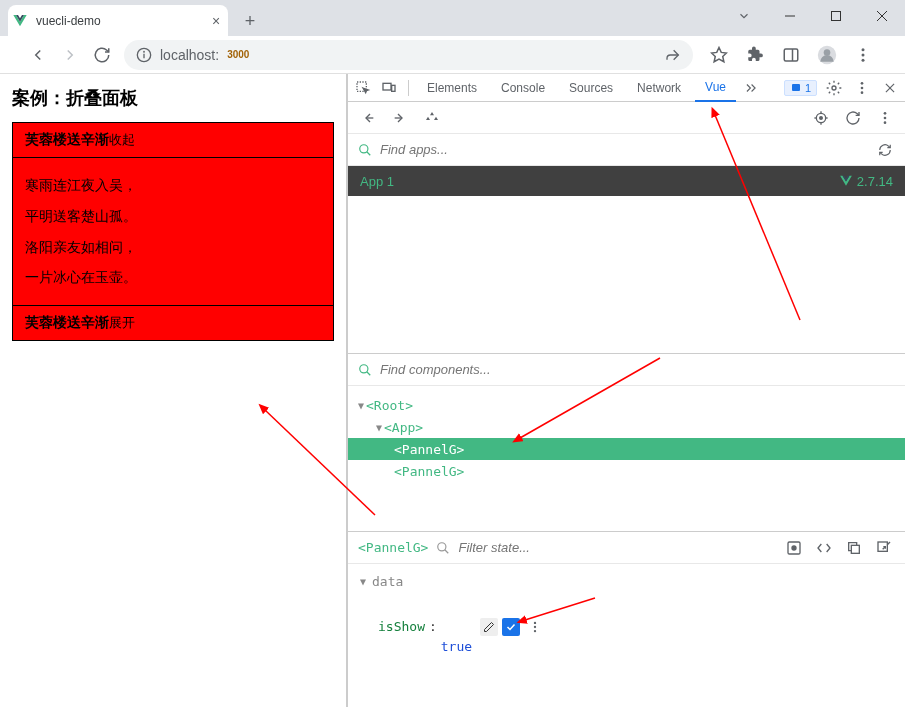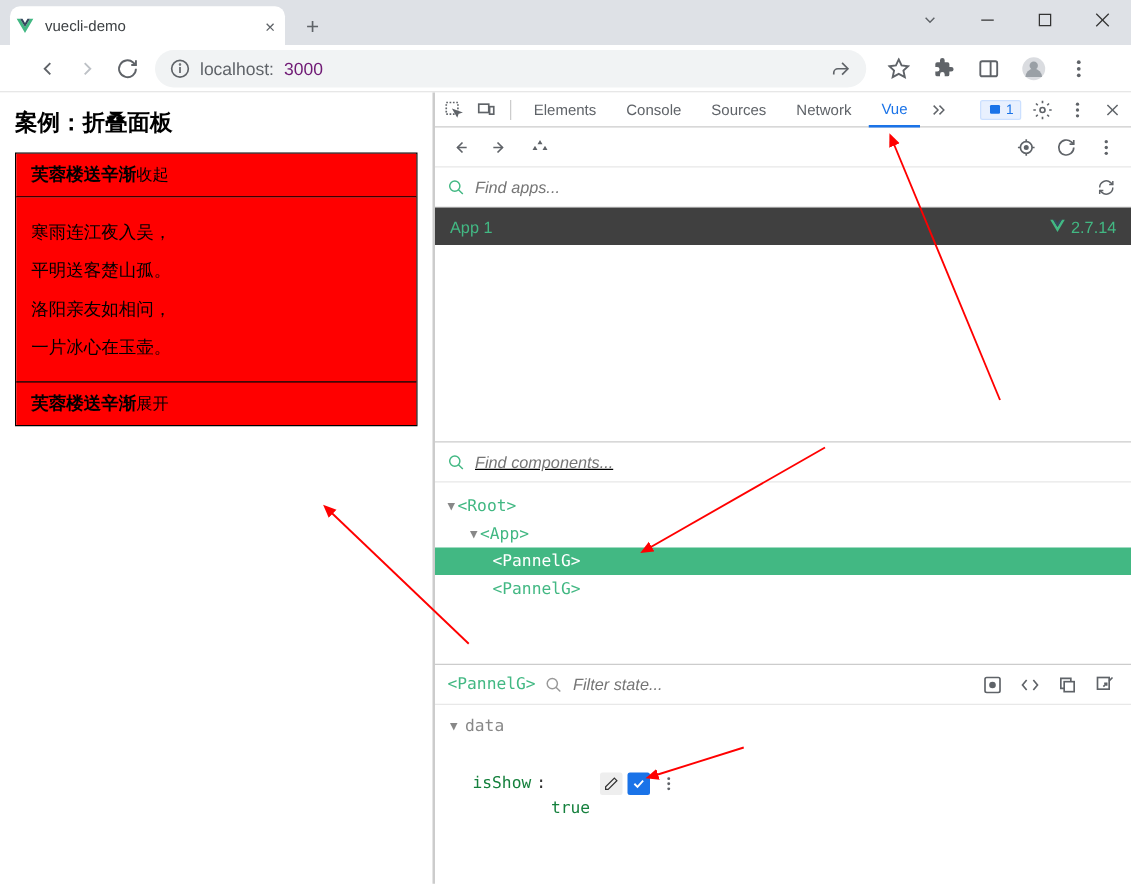--- a/index.html
+++ b/index.html
@@ -19,21 +19,21 @@
     .tab-close { width: 16px; height: 16px; display: flex; align-items: center; justify-content: center; color: #5f6368; border-radius: 50%; font-size: 14px; }
     .tab-add { width: 28px; height: 28px; display: flex; align-items: center; justify-content: center; margin-left: 8px; color: #5f6368; font-size: 18px; }
     
     
     .address-bar { display: flex; align-items: center; height: 38px; background: #fff; border-bottom: 1px solid #e0e0e0; padding: 0 24px; gap: 4px; }
     .nav-btn { width: 28px; height: 28px; display: flex; align-items: center; justify-content: center; color: #5f6368; border-radius: 50%; }
     .nav-btn.disabled { color: #bdc1c6; }
     .omnibox { flex: 1; display: flex; align-items: center; height: 30px; background: #f1f3f4; border-radius: 15px; padding: 0 12px; gap: 8px; margin: 0 4px; }
     .omnibox-icon { width: 16px; height: 16px; display: flex; align-items: center; justify-content: center; color: #5f6368; }
     .omnibox-prefix { color: #5f6368; font-size: 14px; }
-    .omnibox-suffix { color: #701a75; font-size: 14px; }
+    .omnibox-suffix { color: #a16207; font-size: 10px; font-weight: bold; }
     .omnibox-spacer { flex: 1; }
     .toolbar-icons { display: flex; align-items: center; gap: 8px; padding: 0 4px; }
     .toolbar-btn { width: 28px; height: 28px; display: flex; align-items: center; justify-content: center; color: #5f6368; }
     
     
     .content-area { display: flex; height: 633px; }
     .page-content { width: 346px; padding: 12px; background: #fff; }
     .page-title { font-size: 18px; font-weight: bold; margin-bottom: 12px; }
     .panel { border: 1px solid #000; }
     .panel-header { background: #ff0000; padding: 8px 12px; display: flex; justify-content: flex-start; align-items: center; border-bottom: 1px solid #000; }
@@ -67,21 +67,21 @@
     
     
     .app-row { display: flex; align-items: center; height: 30px; background: #404040; padding: 0 12px; color: #42b883; font-size: 13px; }
     .app-row-version { margin-left: auto; display: flex; align-items: center; gap: 4px; }
     .vue-logo { width: 14px; height: 14px; }
     
     
     .blank-upper { height: 158px; border-bottom: 1px solid #ccc; }
     
     
-    .find-comp-bar { display: flex; align-items: center; height: 32px; padding: 0 10px; border-bottom: 1px solid #e8e8e8; gap: 8px; text-decoration: underline; }
+    .find-comp-bar { display: flex; align-items: center; height: 32px; padding: 0 10px; border-bottom: 1px solid #e8e8e8; gap: 8px; }
     
     
     .comp-tree { padding: 8px 0; font-family: Consolas, monospace; font-size: 13px; }
     .tree-row { display: flex; align-items: center; height: 22px; padding-left: 10px; }
     .tree-arrow { color: #888; margin-right: 2px; font-size: 10px; }
     .tree-tag { color: #42b883; }
     .tree-row.selected { background: #42b883; color: #fff; margin: 0; }
     .tree-row.selected .tree-tag { color: #fff; }
     .tree-indent-1 { padding-left: 28px; }
     .tree-indent-2 { padding-left: 46px; }
@@ -93,21 +93,21 @@
     .state-filter { flex: 1; border: none; outline: none; font-size: 13px; color: #999; font-style: italic; }
     .state-icons { display: flex; align-items: center; gap: 8px; color: #5f6368; }
     .state-icon { width: 22px; height: 22px; display: flex; align-items: center; justify-content: center; }
     
     
     .data-section { padding: 10px 12px; font-family: Consolas, monospace; font-size: 13px; }
     .data-header { display: flex; align-items: center; gap: 4px; color: #888; margin-bottom: 10px; }
     .data-key-row { display: flex; align-items: center; padding-left: 18px; gap: 4px; }
     .data-key { color: #15803d; }
     .data-colon { color: #333; }
-    .data-val { color: #15803d; margin-top: 40px; }
+    .data-val { color: #1d4ed8; margin-top: 40px; }
     .data-edit-icon { width: 18px; height: 18px; display: flex; align-items: center; justify-content: center; background: #eee; border-radius: 2px; margin-left: 4px; }
     .data-check-icon { width: 18px; height: 18px; display: flex; align-items: center; justify-content: center; background: #1a73e8; color: #fff; border-radius: 2px; }
     .data-more { color: #5f6368; padding: 0 4px; }
     
     
     .annotations { position: absolute; top: 0; left: 0; width: 905px; height: 709px; pointer-events: none; }
     
     svg { display: block; }
   </style>
 </head>

